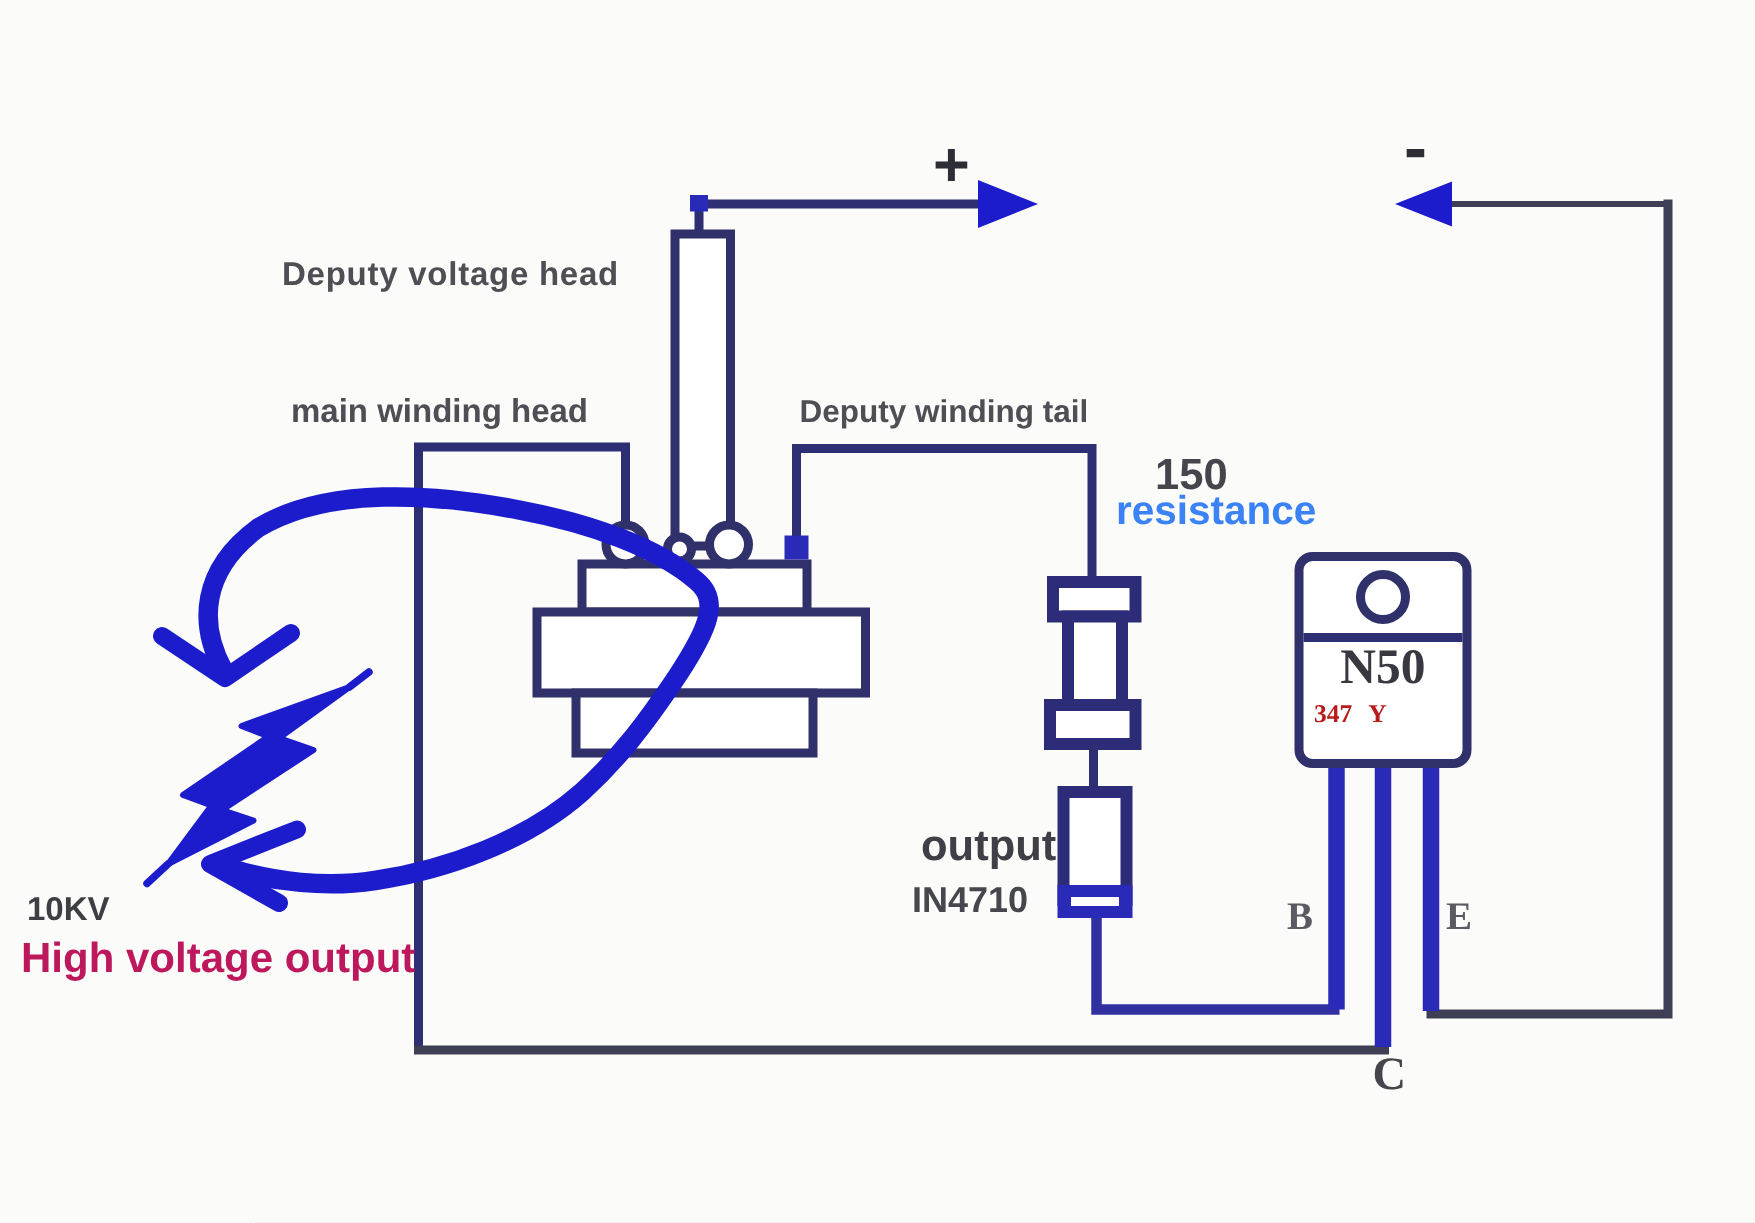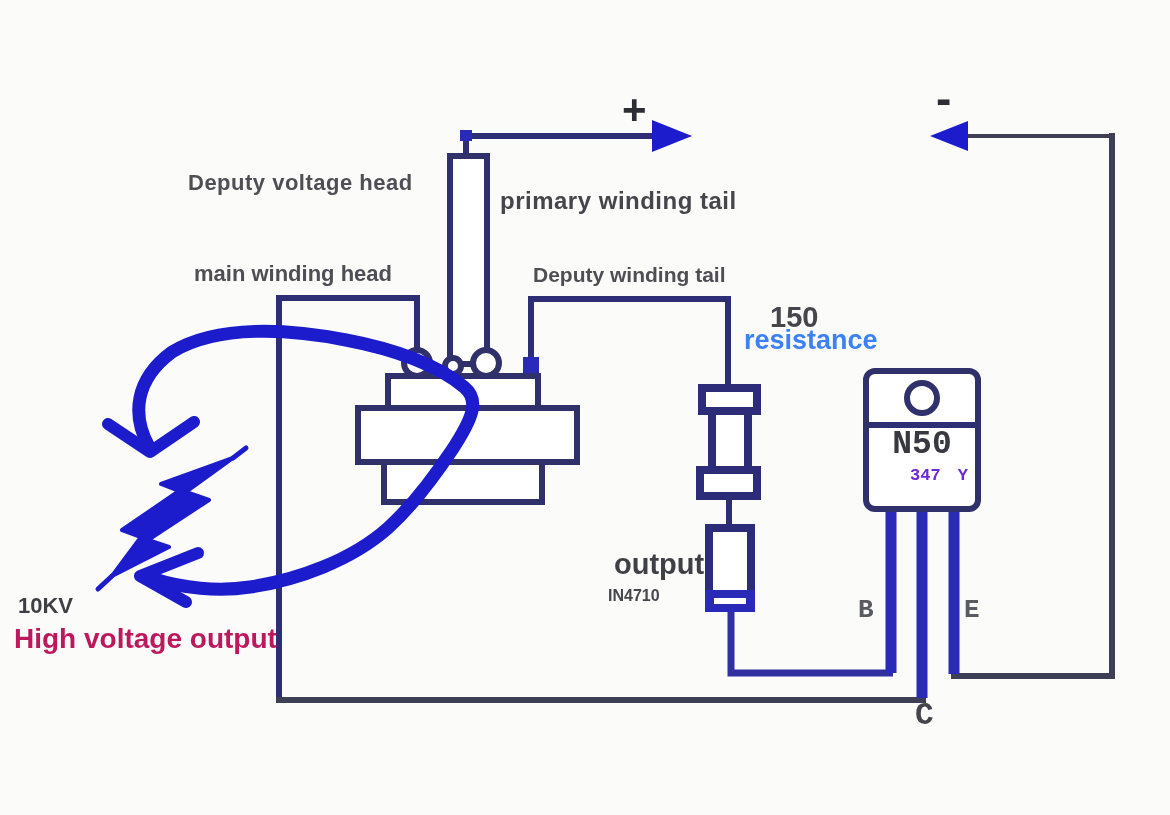--- a/index.html
+++ b/index.html
@@ -3,21 +3,21 @@
 <meta charset="utf-8">
 <style>
   html,body{margin:0;padding:0;background:#e8e8e6;}
   .stage{
     position:relative;width:1170px;height:815px;
     background:#fbfbf9;overflow:hidden;
     font-family:"Liberation Sans",sans-serif;
   }
   .stage svg{position:absolute;left:0;top:0;}
   .lbl{position:absolute;white-space:nowrap;line-height:1.05;}
-  .serif{font-family:Liberation Mono, monospace;}
+  .serif{font-family:Liberation Serif, serif;}
   
   .wire{stroke:#2e2e74;stroke-width:6;fill:none;}
   .wireBlue{stroke:#3030a0;stroke-width:7;fill:none;}
   .wireDark{stroke:#3e3e54;stroke-width:6;fill:none;}
   .wireThin{stroke:#3e3e54;stroke-width:4;fill:none;}
   .comp{stroke:#30306a;stroke-width:6;fill:#ffffff;}
   .comp8{stroke:#2c2c78;stroke-width:8;fill:#ffffff;}
   .blueFill{fill:#1c1ccd;}
   .navyFill{fill:#2a2ab8;}
   .leg{stroke:#2a2ab8;stroke-width:11;fill:none;}
@@ -101,42 +101,41 @@
       <path class="free12" d="M108,424 L150,452 L194,422"></path>
       <path class="free12" d="M198,553 L140,576 L186,602"></path>
       <polygon class="bolt" points="233,458 186,492 209,500 148,540 169,547 112,576 141,537 122,530 179,491 161,484"></polygon>
       <path class="free5" d="M233,458 L246,448"></path>
       <path class="free5" d="M112,576 L98,589"></path>
     </g>
   </svg>
 
   <div class="lbl" style="left:188px;top:171px;font-size:22px;font-weight:600;color:#4e4e54;letter-spacing:.5px">Deputy voltage head</div>
 
-  <div class="lbl" style="left:500px;top:188px;font-size:24px;font-weight:600;color:#45454b;letter-spacing:.5px">primary winding tail</div>
 
   <div class="lbl" style="left:194px;top:262px;font-size:22px;font-weight:600;color:#4e4e54">main winding head</div>
 
   <div class="lbl" style="left:533px;top:264px;font-size:21px;font-weight:600;color:#4e4e54">Deputy winding tail</div>
 
   <div class="lbl" style="left:622px;top:88px;font-size:42px;font-weight:700;color:#2d2d35">+</div>
 
 
   <div class="lbl" style="left:936px;top:74px;font-size:46px;font-weight:700;color:#2d2d35">-</div>
 
   <div class="lbl" style="left:770px;top:302px;font-size:29px;font-weight:600;color:#45454b">150</div>
 
   <div class="lbl" style="left:744px;top:326px;font-size:27px;font-weight:600;color:#3b82f6">resistance</div>
 
   <div class="lbl" style="left:614px;top:549px;font-size:29px;font-weight:600;color:#3f3f46">output</div>
 
-  <div class="lbl" style="left:608px;top:588px;font-size:16px;font-weight:700;color:#46464d">IN4710</div>
+  <div class="lbl" style="left:608px;top:588px;font-size:24px;font-weight:700;color:#46464d">IN4710</div>
 
   <div class="lbl serif" style="left:876px;top:428px;width:92px;text-align:center;font-size:33px;font-weight:700;color:#383840">N50</div>
 
-  <div class="lbl serif" style="left:876px;top:467px;width:92px;text-align:right;font-size:17px;font-weight:700;color:#6d28d9;word-spacing:7px">347 Y</div>
+  <div class="lbl serif" style="left:876px;top:467px;width:92px;text-align:left;font-size:17px;font-weight:700;color:#b91c1c;word-spacing:7px">347 Y</div>
 
   <div class="lbl serif" style="left:858px;top:597px;font-size:26px;font-weight:700;color:#5a5a62">B</div>
 
   <div class="lbl serif" style="left:964px;top:597px;font-size:26px;font-weight:700;color:#5a5a62">E</div>
 
   <div class="lbl serif" style="left:915px;top:700px;font-size:31px;font-weight:700;color:#45454c">C</div>
 
   <div class="lbl" style="left:18px;top:594px;font-size:22px;font-weight:600;color:#3e3e45">10KV</div>
 
   <div class="lbl" style="left:14px;top:624px;font-size:28px;font-weight:600;color:#be185d">High voltage output</div>

